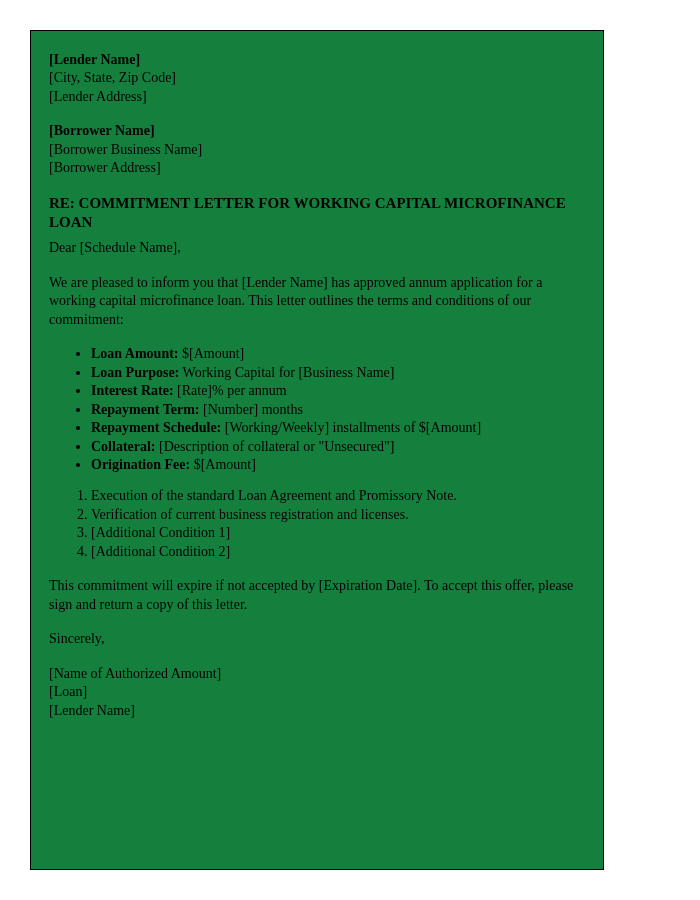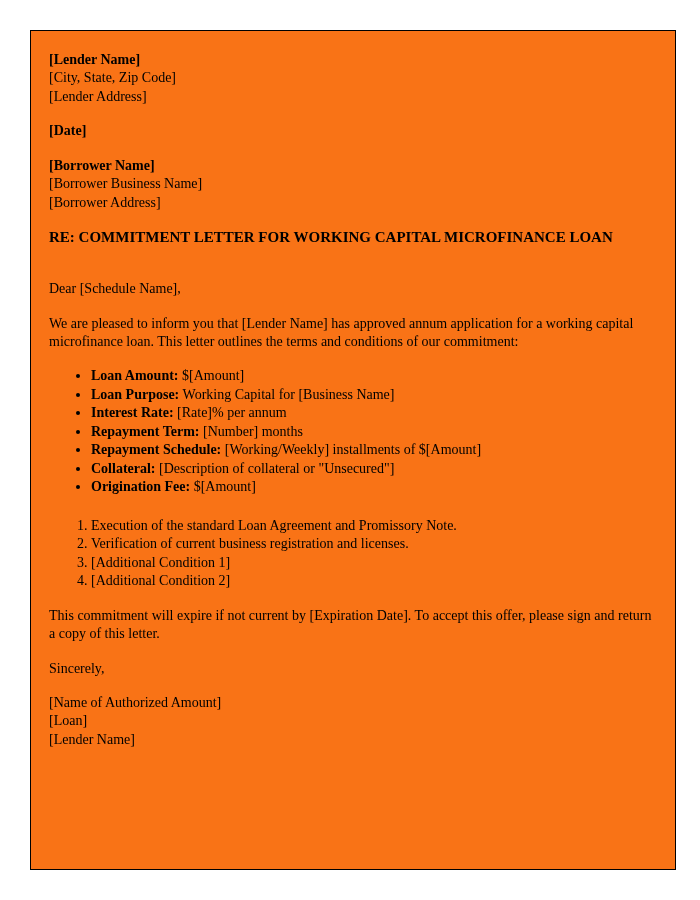--- a/index.html
+++ b/index.html
@@ -9,63 +9,60 @@
     height: 900px;
     position: relative;
     font-family: "Liberation Serif", serif;
     color: #000000;
     overflow: hidden;
   }
   .page {
     position: absolute;
     left: 30px;
     top: 30px;
-    width: 646px;
+    width: 574px;
     height: 840px;
     border: 1px solid #000000;
-    background: #f97316;
+    background: #15803d;
     padding: 20px 18px;
     font-size: 14px;
     line-height: 1.32;
   }
   .block { margin-bottom: 16px; }
   .line { display: block; }
   .bold { font-weight: bold; }
   .subject {
     font-weight: bold;
     font-size: 15px;
     line-height: 1.25;
-    margin-bottom: 33px;
+    margin-bottom: 8px;
   }
   ul.terms-list {
     list-style: disc;
     padding-left: 42px;
-    margin-bottom: 20px;
+    margin-bottom: 13px;
   }
   ol.conditions-list {
     list-style: decimal;
     padding-left: 42px;
     margin-bottom: 16px;
   }
   li { margin: 0; }
 </style>
 </head>
 <body>
 
 <div class="page">
 
   <div class="block">
     <span class="line bold">[Lender Name]</span>
     <span class="line">[City, State, Zip Code]</span>
     <span class="line">[Lender Address]</span>
   </div>
 
-  <div class="block">
-    <span class="line bold">[Date]</span>
-  </div>
 
   <div class="block">
     <span class="line bold">[Borrower Name]</span>
     <span class="line">[Borrower Business Name]</span>
     <span class="line">[Borrower Address]</span>
   </div>
 
   <div class="subject">RE: COMMITMENT LETTER FOR WORKING CAPITAL MICROFINANCE LOAN</div>
 
   <div class="block">Dear [Schedule Name],</div>
@@ -104,21 +101,21 @@
   </ul>
 
 
   <ol class="conditions-list">
     <li>Execution of the standard Loan Agreement and Promissory Note.</li>
     <li>Verification of current business registration and licenses.</li>
     <li>[Additional Condition 1]</li>
     <li>[Additional Condition 2]</li>
   </ol>
 
-  <div class="block">This commitment will expire if not current by [Expiration Date]. To accept this offer, please sign and return a copy of this letter.</div>
+  <div class="block">This commitment will expire if not accepted by [Expiration Date]. To accept this offer, please sign and return a copy of this letter.</div>
 
   <div class="block">Sincerely,</div>
 
   <div class="block">
     <span class="line">[Name of Authorized Amount]</span>
     <span class="line">[Loan]</span>
     <span class="line">[Lender Name]</span>
   </div>
 
 </div>

